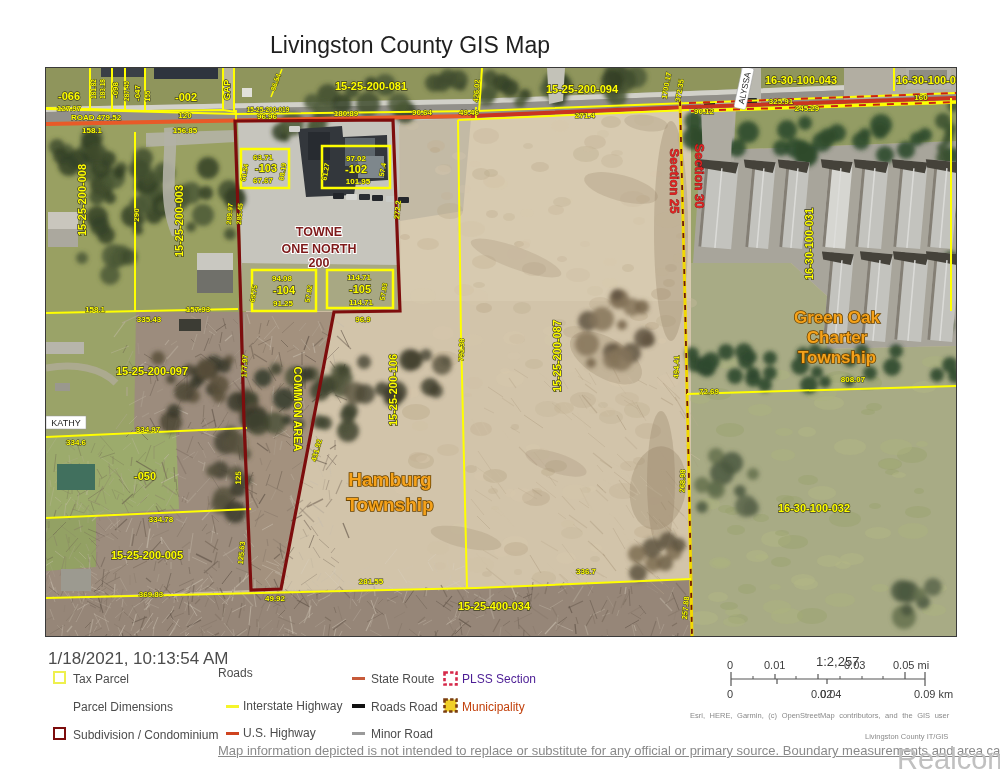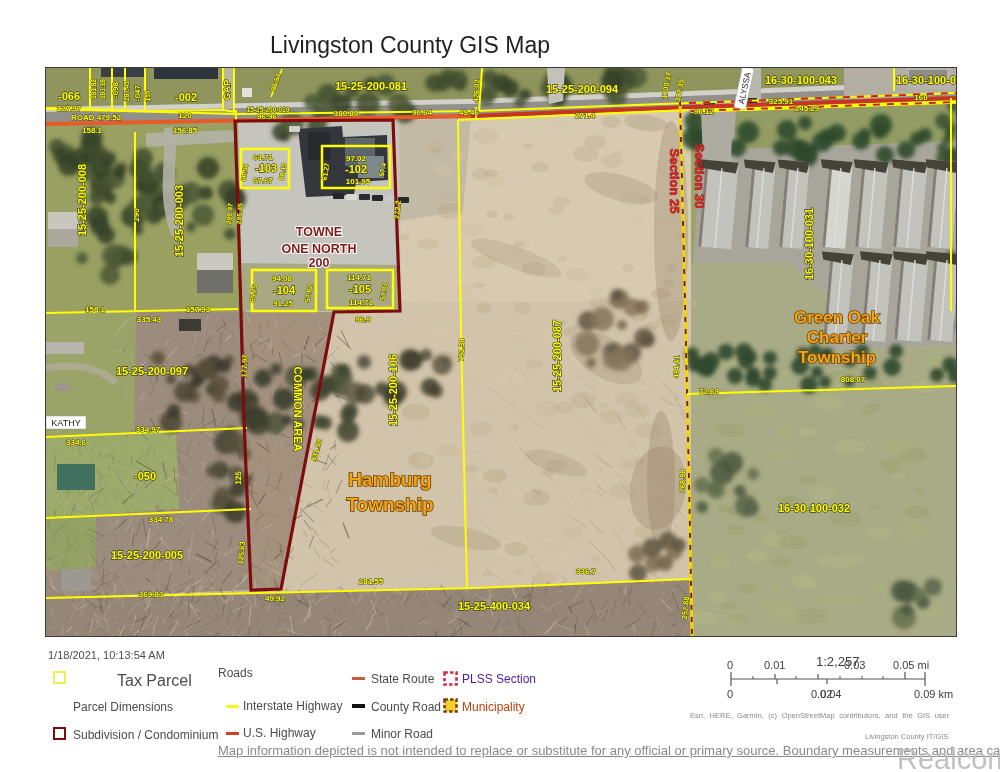--- a/index.html
+++ b/index.html
@@ -2054,43 +2054,43 @@
 <g transform="rotate(-78 698 20)">
         <rect x="677" y="14" width="42" height="12" fill="#ffffff" stroke="#999" stroke-width="0.5" rx="2"></rect>
         <text x="698" y="23.5" font-size="8.5" fill="#222" text-anchor="middle" font-family="Liberation Sans, sans-serif">ALYSSA</text>
       </g>
 
 <rect x="0" y="348" width="40" height="13" fill="#ffffff" stroke="#999" stroke-width="0.5"></rect>
 <text x="20" y="358" font-size="9" fill="#222" text-anchor="middle" font-family="Liberation Sans, sans-serif">KATHY</text>
 </svg>
 </div>
 
-<div class="abs" style="left:48px; top:649px; font-size:11px; color:#4c4c4c;">1/18/2021, 10:13:54 AM</div>
+<div class="abs" style="left:48px; top:649px; font-size:17px; color:#4c4c4c;">1/18/2021, 10:13:54 AM</div>
 
 <div class="abs" style="left:53px; top:671px; width:9px; height:9px; border:2.5px solid #eef04e; background:#fff;"></div>
-<div class="abs" style="left:73px; top:672px; font-size:16px; color:#4c4c4c;margin-left:44px;">Tax Parcel</div>
+<div class="abs" style="left:73px; top:672px; font-size:12px; color:#4c4c4c;">Tax Parcel</div>
 
 <div class="abs" style="left:73px; top:700px; font-size:12px; color:#4c4c4c;">Parcel Dimensions</div>
 
 <div class="abs" style="left:53px; top:727px; width:9px; height:9px; border:2.5px solid #7d0d0d; background:#fff;"></div>
 <div class="abs" style="left:73px; top:728px; font-size:12px; color:#4c4c4c;">Subdivision / Condominium</div>
 
 <div class="abs" style="left:218px; top:666px; font-size:12px; color:#4c4c4c;">Roads</div>
 
 <div class="abs" style="left:226px; top:705px; width:13px; height:3px; background:#f5f52a;"></div>
 <div class="abs" style="left:243px; top:699px; font-size:12px; color:#4c4c4c;">Interstate Highway</div>
 
 <div class="abs" style="left:226px; top:732px; width:13px; height:3px; background:#cf4420;"></div>
 <div class="abs" style="left:243px; top:726px; font-size:12px; color:#4c4c4c;">U.S. Highway</div>
 
 <div class="abs" style="left:352px; top:677px; width:13px; height:3px; background:#c75a3a;"></div>
 <div class="abs" style="left:371px; top:672px; font-size:12px; color:#4c4c4c;">State Route</div>
 
 <div class="abs" style="left:352px; top:704px; width:13px; height:4px; background:#111;"></div>
-<div class="abs" style="left:371px; top:700px; font-size:12px; color:#4c4c4c;">County Road</div>
+<div class="abs" style="left:371px; top:700px; font-size:12px; color:#4c4c4c;">Roads Road</div>
 
 <div class="abs" style="left:352px; top:732px; width:13px; height:3px; background:#9a9a9a;"></div>
 <div class="abs" style="left:371px; top:727px; font-size:12px; color:#4c4c4c;">Minor Road</div>
 
 <svg class="abs" style="left:443px; top:671px;" width="15" height="15">
     <rect x="1.5" y="1.5" width="12" height="12" fill="#ffffff" stroke="#d6294a" stroke-width="2.6" stroke-dasharray="3.4 2.2"></rect>
   </svg>
 <div class="abs" style="left:462px; top:672px; font-size:12px; color:#4c1d95;">PLSS Section</div>
 
 <svg class="abs" style="left:443px; top:698px;" width="15" height="15">

